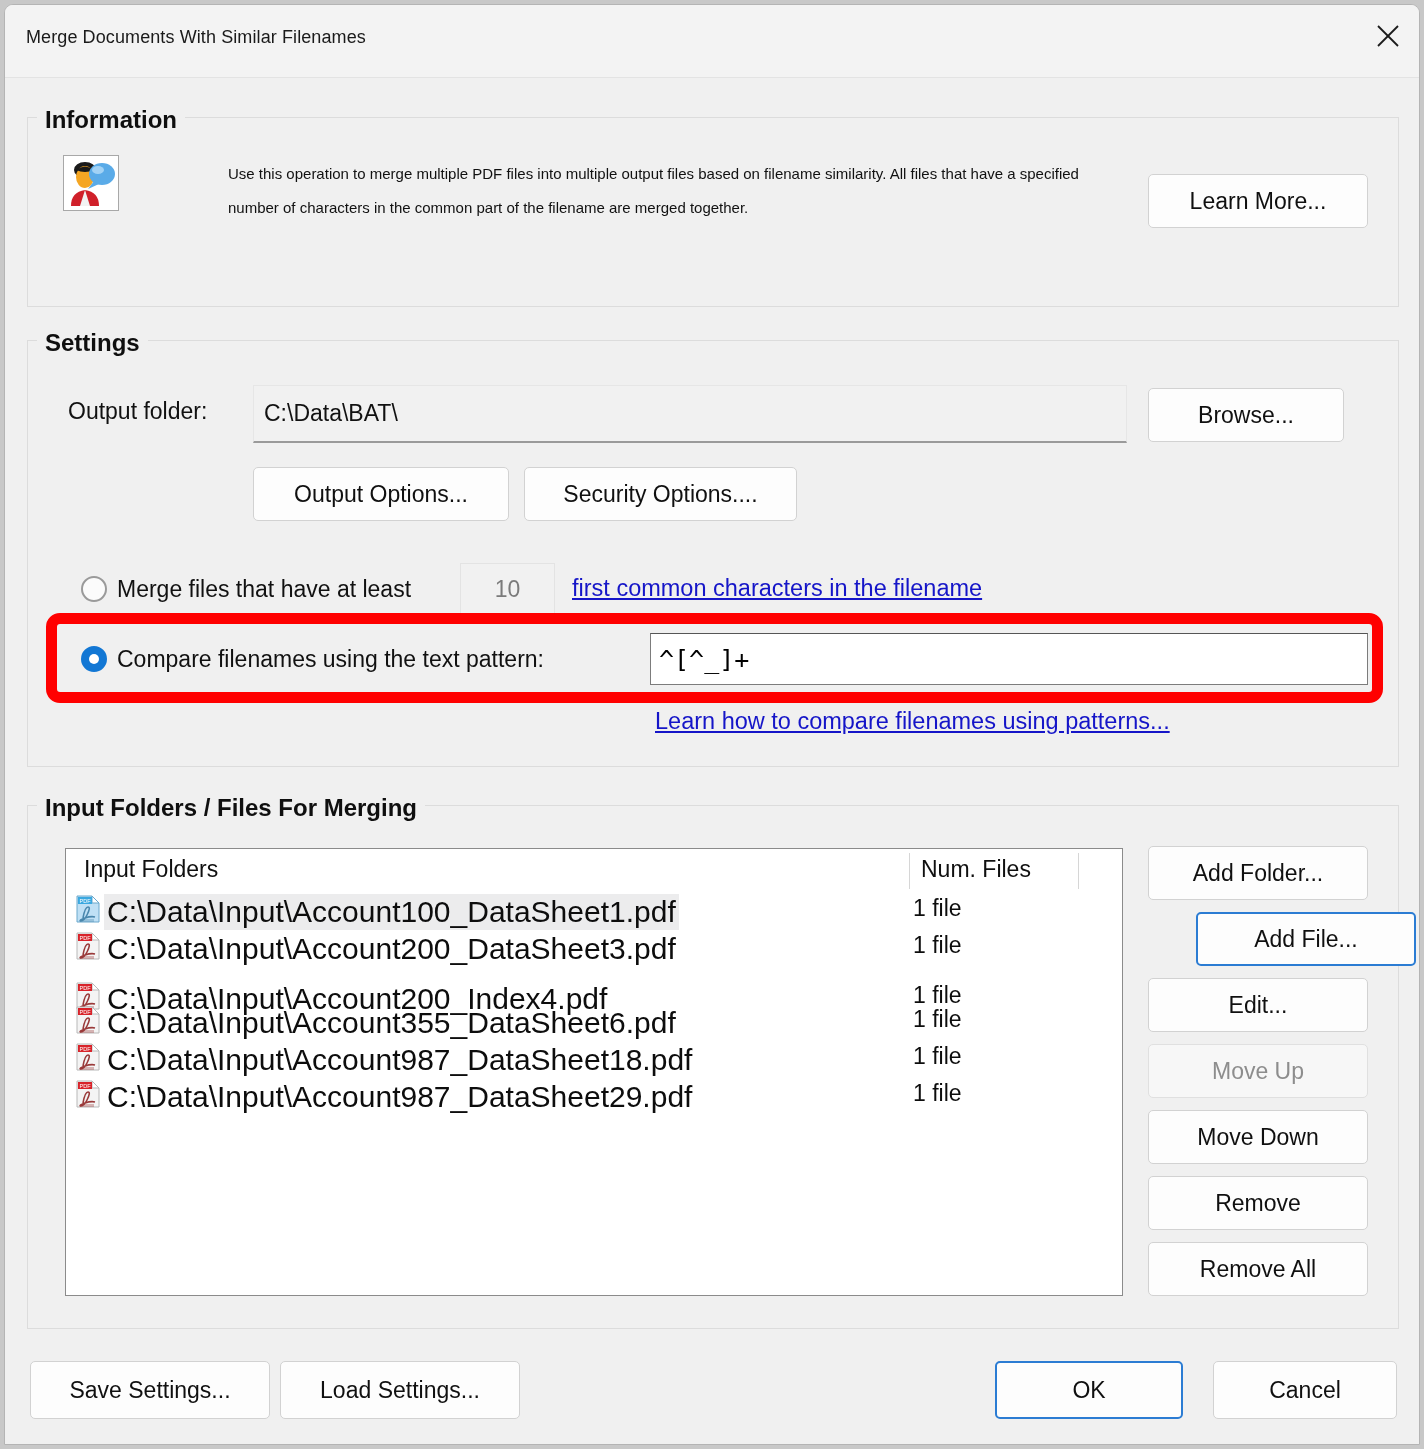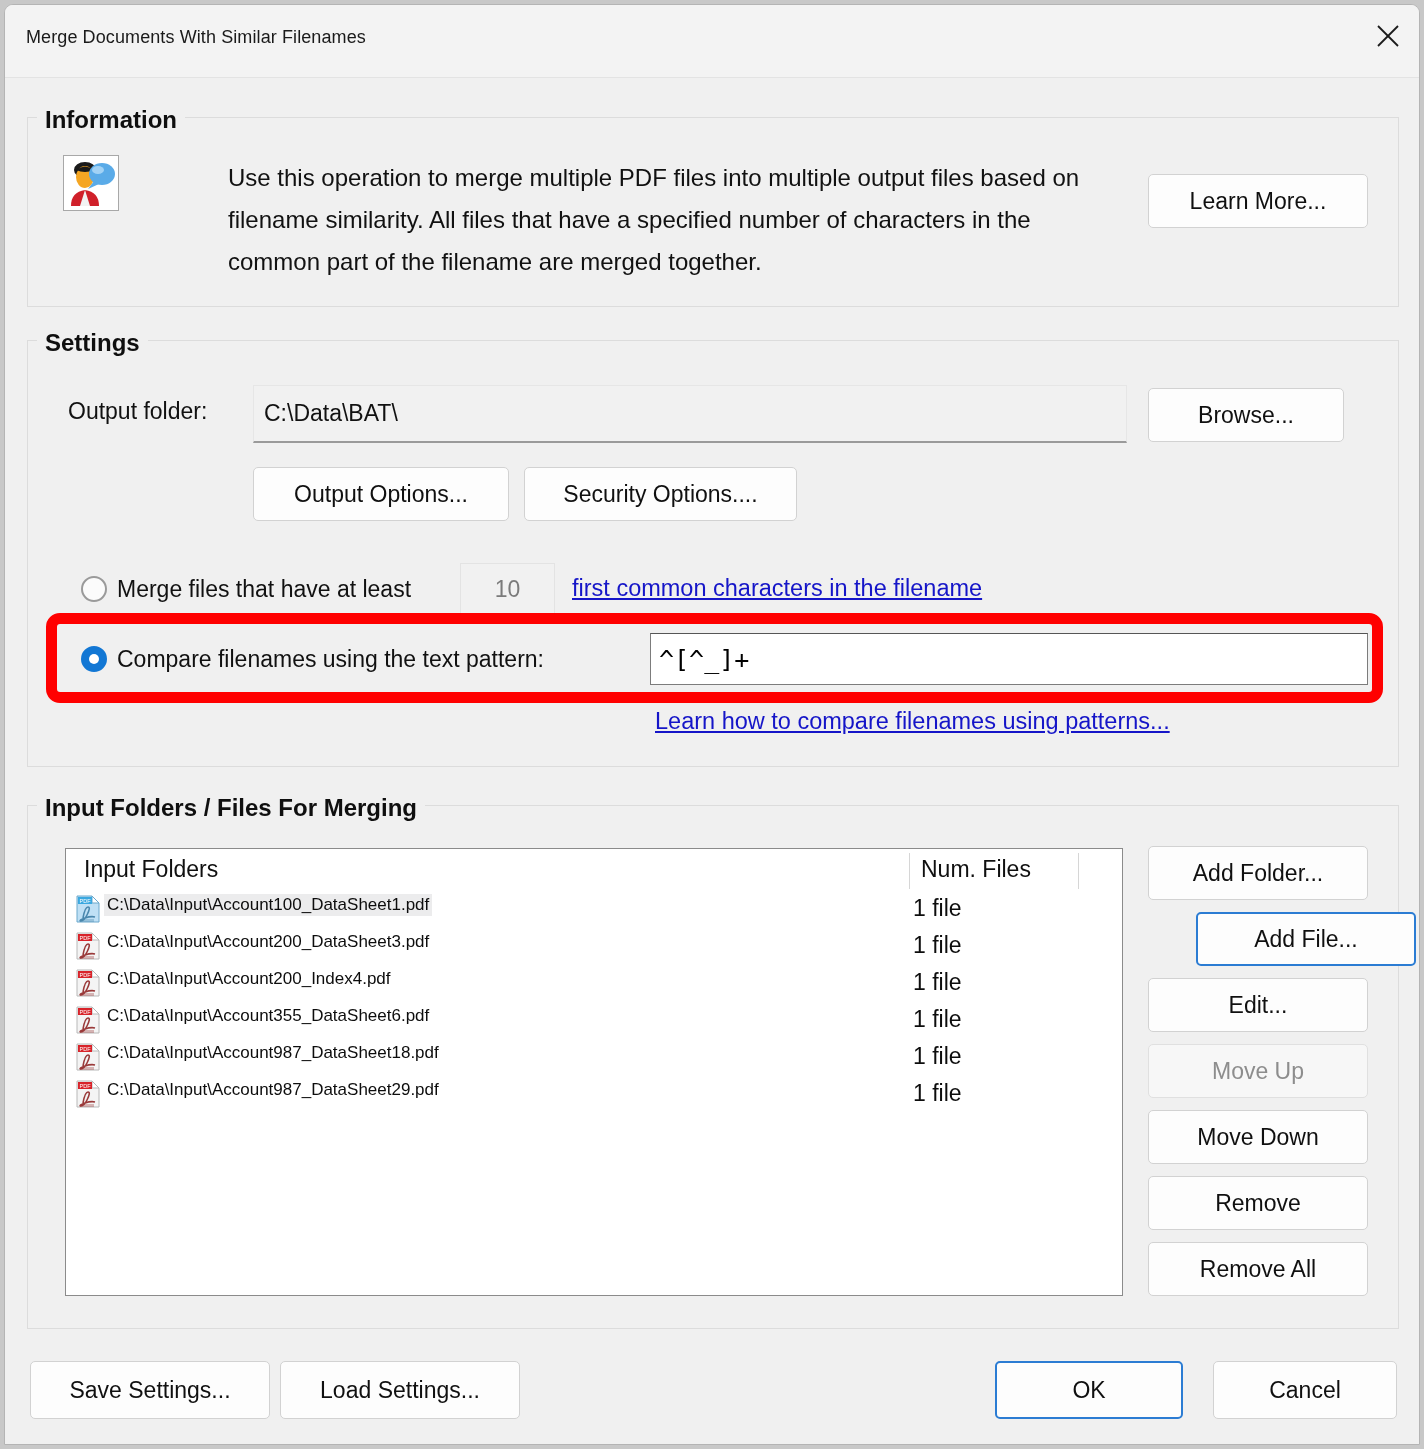--- a/index.html
+++ b/index.html
@@ -74,22 +74,22 @@
 
   
   .lbl {
     position: absolute;
     font-size: 23px;
     color: #111;
     white-space: nowrap;
   }
   .info-text {
     position: absolute;
-    font-size: 24px;
-    line-height: 42px;
+    font-size: 15px;
+    line-height: 34px;
     color: #111;
     width: 860px;
   }
 
   
   .btn {
     position: absolute;
     background: #fdfdfd;
     border: 1px solid #d2d2d2;
     border-radius: 5px;
@@ -221,21 +221,21 @@
   .lv-row {
     position: absolute;
     height: 37px;
     left: 0;
     right: 0;
   }
   .lv-name {
     position: absolute;
     left: 38px;
     top: 3px;
-    font-size: 17px;
+    font-size: 30px;
     color: #0d0d0d;
     white-space: nowrap;
     padding: 1px 3px;
   }
   .lv-row.selected .lv-name { background: #ececed; }
   .lv-count {
     position: absolute;
     left: 847px;
     top: 4px;
     font-size: 23px;
@@ -354,21 +354,21 @@
               <path d="M1 1 h15 l7 7 v19 h-22 z" fill="#f4f4f4" stroke="#b8b8b8" stroke-width="1"></path>
               <path d="M16 1 l7 7 h-7 z" fill="#ffffff" stroke="#b8b8b8" stroke-width="1"></path>
               <rect x="2" y="2" width="14" height="7" fill="#d8232a"></rect>
               <text x="9" y="8" font-size="5.5" fill="#ffffff" text-anchor="middle" font-family="Liberation Sans, sans-serif">PDF</text>
               <path d="M7 23 q2 -11 5 -11 q3 0 -1 8 q-3 6 -6 6 q-3 0 4 -3 q6 -2 10 -1" fill="none" stroke="#9a3a3a" stroke-width="1.6"></path>
               <rect x="4" y="24" width="14" height="3" fill="#9a3a3a" opacity="0.35"></rect>
             </svg></span>
           <span class="lv-name">C:\Data\Input\Account200_DataSheet3.pdf</span>
           <span class="lv-count">1 file</span>
         </div>
-        <div class="lv-row" style="top: 116px;">
+        <div class="lv-row" style="top: 129px;">
           <span class="pdf-icon"><svg width="24" height="28" viewBox="0 0 24 28">
               <path d="M1 1 h15 l7 7 v19 h-22 z" fill="#f4f4f4" stroke="#b8b8b8" stroke-width="1"></path>
               <path d="M16 1 l7 7 h-7 z" fill="#ffffff" stroke="#b8b8b8" stroke-width="1"></path>
               <rect x="2" y="2" width="14" height="7" fill="#d8232a"></rect>
               <text x="9" y="8" font-size="5.5" fill="#ffffff" text-anchor="middle" font-family="Liberation Sans, sans-serif">PDF</text>
               <path d="M7 23 q2 -11 5 -11 q3 0 -1 8 q-3 6 -6 6 q-3 0 4 -3 q6 -2 10 -1" fill="none" stroke="#9a3a3a" stroke-width="1.6"></path>
               <rect x="4" y="24" width="14" height="3" fill="#9a3a3a" opacity="0.35"></rect>
             </svg></span>
           <span class="lv-name">C:\Data\Input\Account200_Index4.pdf</span>
           <span class="lv-count">1 file</span>

